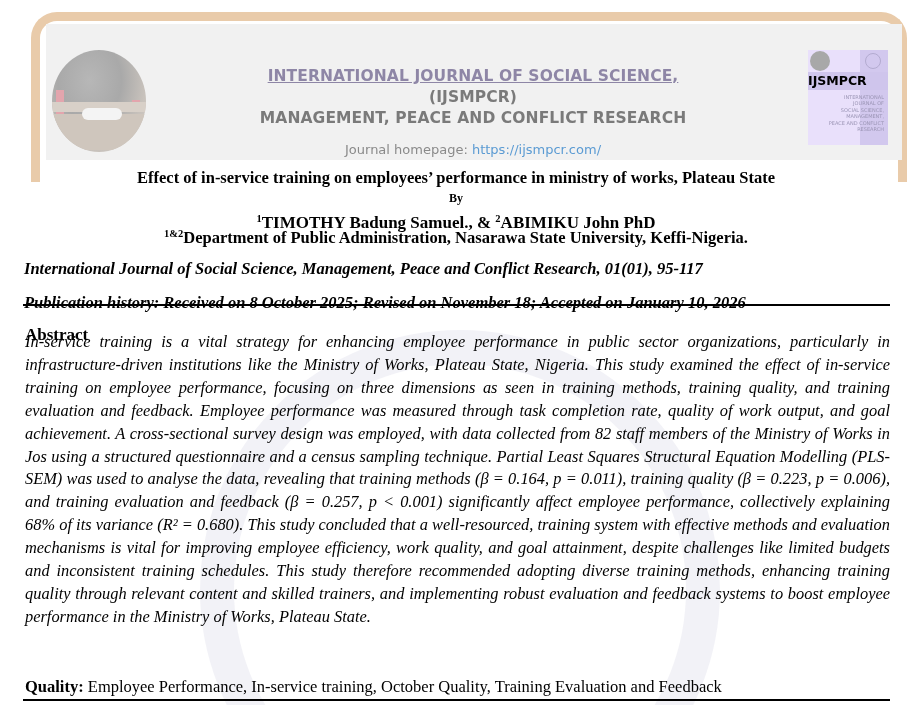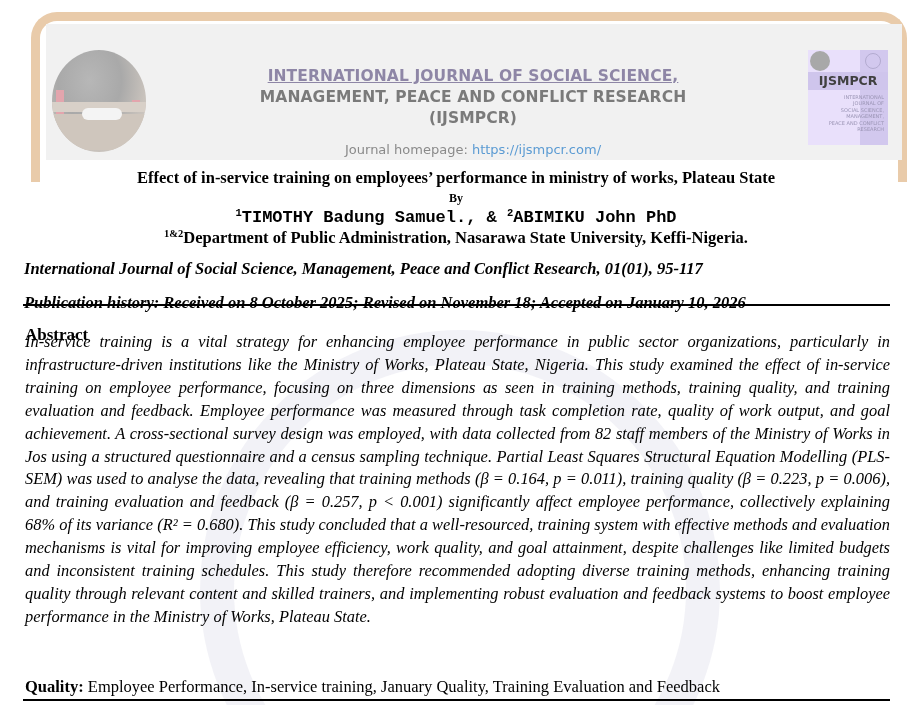--- a/index.html
+++ b/index.html
@@ -39,28 +39,28 @@
   }
   .journal-home .url { color: #5b9bd3; }
 
   .logo-right {
     position: absolute; left: 808px; top: 50px; width: 80px; height: 95px; background: #e9e0fb;
   }
   .logo-right .vband { position: absolute; left: 52px; top: 0; width: 28px; height: 95px; background: #d2c8ee; }
   .logo-right .hband { position: absolute; left: 0; top: 22px; width: 80px; height: 18px; background: #cfc5ec; }
   .logo-right .circ { position: absolute; left: 2px; top: 1px; width: 20px; height: 20px; border-radius: 50%; background: #a8a8a8; }
   .logo-right .seal { position: absolute; left: 57px; top: 3px; width: 16px; height: 16px; border-radius: 50%; border: 1.5px solid #b3abd0; box-sizing: border-box; }
-  .logo-right .abbr { position: absolute; left: 0; top: 23px; width: 80px; text-align: center; font-family: "DejaVu Sans", sans-serif; font-weight: bold; font-size: 12.5px; color: #404040; }
+  .logo-right .abbr { position: absolute; left: 0; top: 23px; width: 80px; font-family: "DejaVu Sans", sans-serif; font-weight: bold; font-size: 12.5px; color: #000000; }
   .logo-right .sub { position: absolute; right: 4px; top: 44px; width: 76px; text-align: right; font-family: "DejaVu Sans", sans-serif; font-size: 5px; line-height: 6.4px; color: #9b95b5; }
 
   
   .art { position: absolute; left: 0; width: 912px; text-align: center; font-weight: bold; white-space: nowrap; }
   .art-title { top: 168px; font-size: 16.5px; }
   .art-by { top: 191px; font-size: 12px; }
-  .art-authors { top: 207px; font-size: 17px; font-family: Liberation Mono, monospace; }
+  .art-authors { top: 213px; font-size: 17px; }
   .art-affil { top: 228px; font-size: 16.5px; }
   .art-authors sup, .art-affil sup { font-size: 10.5px; vertical-align: 6px; }
 
   .cite { position: absolute; left: 24px; width: 868px; font-weight: bold; font-style: italic; font-size: 16.5px; white-space: nowrap; }
   .cite-journal { top: 259px; text-align: left; padding-left: 0; }
   .cite-history { top: 293px; }
   .rule { position: absolute; left: 23px; width: 867px; height: 1.5px; background: #000; }
   .rule-top { top: 304px; }
   .rule-bottom { top: 699px; }
 
@@ -90,22 +90,22 @@
 <div class="logo-left">
   <div class="ribbon"></div>
     <div class="ribbon2"></div>
   <div class="book1"></div>
     <div class="book2"></div>
     <div class="scroll"></div>
 </div>
 
 <div class="journal-title">
   <div class="l1">INTERNATIONAL JOURNAL OF SOCIAL SCIENCE,</div>
+  <div>(IJSMPCR)</div>
   <div>MANAGEMENT, PEACE AND CONFLICT RESEARCH</div>
-  <div>(IJSMPCR)</div>
 </div>
 <div class="journal-home">
   <span>Journal homepage: </span><span class="url">https://ijsmpcr.com/</span>
 </div>
 
 <div class="logo-right">
   <div class="vband"></div>
     <div class="hband"></div>
   <div class="circ"></div>
   <div class="seal"></div>
@@ -130,15 +130,15 @@
 </div>
 
 <div class="cite cite-journal">International Journal of Social Science, Management, Peace and Conflict Research, 01(01), 95-117</div>
 <div class="cite cite-history">Publication history: Received on 8 October 2025; Revised on November 18; Accepted on January 10, 2026</div>
 <div class="rule rule-top"></div>
 
 <div class="abs-heading">Abstract</div>
 <div class="abs-body">In-service training is a vital strategy for enhancing employee performance in public sector organizations, particularly in infrastructure-driven institutions like the Ministry of Works, Plateau State, Nigeria. This study examined the effect of in-service training on employee performance, focusing on three dimensions as seen in training methods, training quality, and training evaluation and feedback. Employee performance was measured through task completion rate, quality of work output, and goal achievement. A cross-sectional survey design was employed, with data collected from 82 staff members of the Ministry of Works in Jos using a structured questionnaire and a census sampling technique. Partial Least Squares Structural Equation Modelling (PLS-SEM) was used to analyse the data, revealing that training methods (β = 0.164, p = 0.011), training quality (β = 0.223, p = 0.006), and training evaluation and feedback (β = 0.257, p &lt; 0.001) significantly affect employee performance, collectively explaining 68% of its variance (R² = 0.680). This study concluded that a well-resourced, training system with effective methods and evaluation mechanisms is vital for improving employee efficiency, work quality, and goal attainment, despite challenges like limited budgets and inconsistent training schedules. This study therefore recommended adopting diverse training methods, enhancing training quality through relevant content and skilled trainers, and implementing robust evaluation and feedback systems to boost employee performance in the Ministry of Works, Plateau State.</div>
 
 <div class="keywords">
-  <b>Quality:</b><span> Employee Performance, In-service training, January Quality, Training Evaluation and Feedback</span>
+  <b>Quality:</b><span> Employee Performance, In-service training, October Quality, Training Evaluation and Feedback</span>
 </div>
 <div class="rule rule-bottom"></div>
 
 </body></html>

